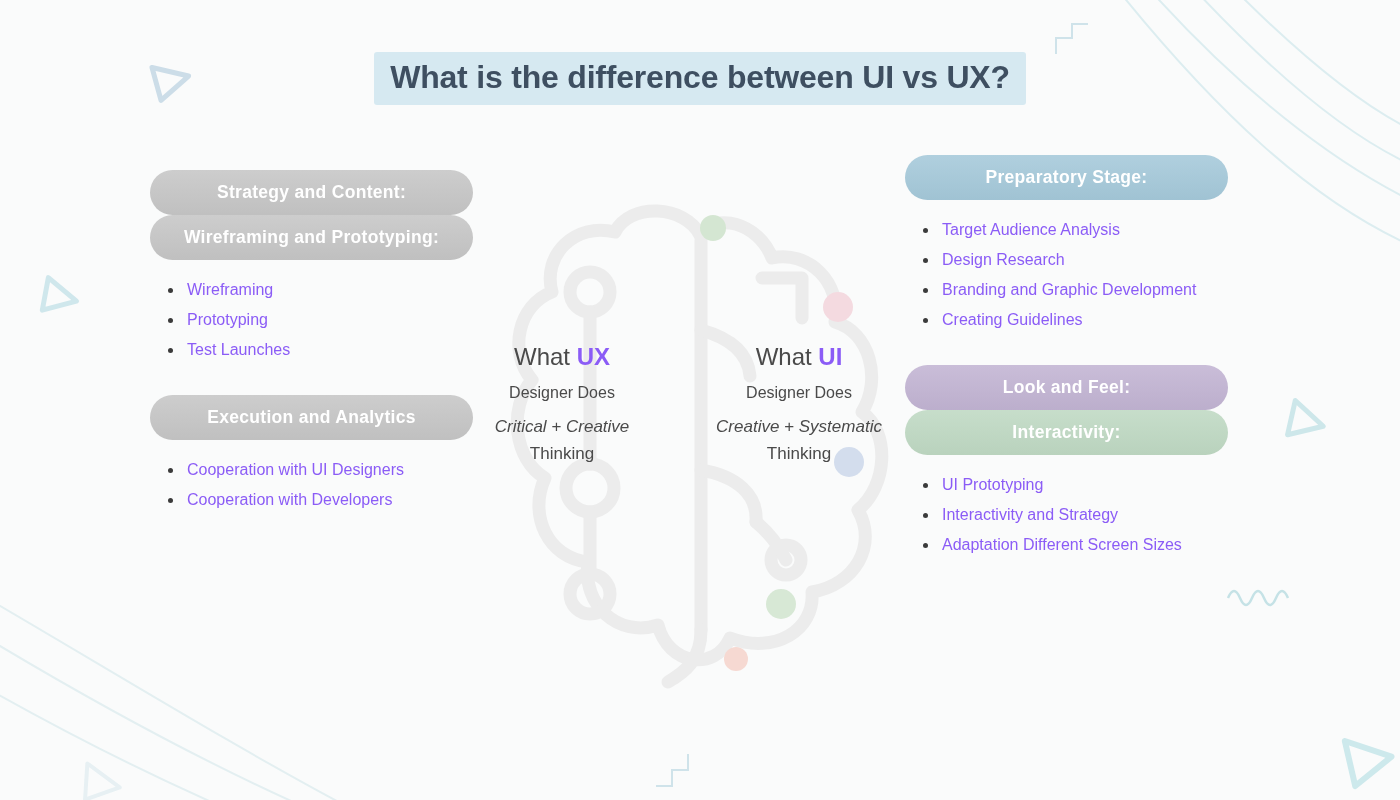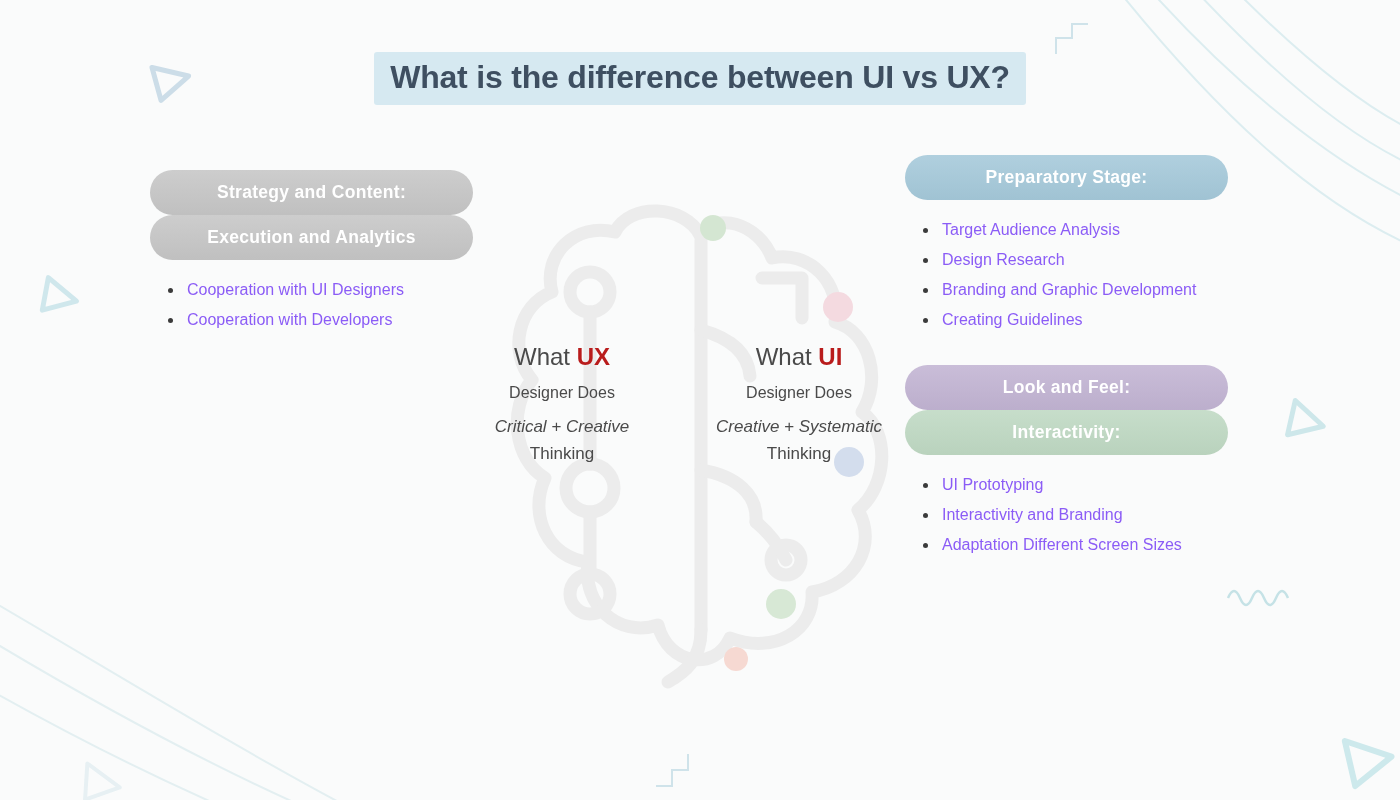--- a/index.html
+++ b/index.html
@@ -41,21 +41,21 @@
   .items li::before {
     content:""; position:absolute; left:2px; top:13px;
     width:5px; height:5px; border-radius:50%; background:#3b3b3b;
   }
 
   
   .caption { position:absolute; width:260px; text-align:center; color:#4a4a4a; }
   .caption-ux { left:432px; top:338px; }
   .caption-ui { left:669px; top:338px; }
   .caption .l1 { font-size:24px; line-height:37px; }
-  .caption .l1 b { font-weight:700; color:#b91c1c;margin-top:24px; }
+  .caption .l1 b { font-weight:700; color:#8b5cf6;margin-top:24px; }
   .caption .l2 { font-size:16px; line-height:35px; }
   .caption .l3 { font-size:17px; line-height:28px; font-style:italic; margin-top:3px; }
   .caption .l4 { font-size:17px; line-height:26px; }
 </style>
 </head>
 <body>
 
 <div class="page">
 
   <svg class="decor-layer" width="1400" height="800" viewBox="0 0 1400 800" aria-hidden="true">
@@ -131,20 +131,28 @@
   <div class="title-wrap">
     <h1 class="title" style="background-color: rgb(214, 233, 241);">What is the difference between UI vs UX?</h1>
   </div>
 
   <div class="col col-left">
 
     <div class="section">
       <div class="pill" style="background-color: rgb(198, 198, 198);">Strategy and Content:</div>
     </div>
 
+    <div class="section">
+      <div class="pill" style="background-color: rgb(198, 198, 198);">Wireframing and Prototyping:</div>
+      <ul class="items">
+        <li>Wireframing</li>
+        <li>Prototyping</li>
+        <li>Test Launches</li>
+      </ul>
+    </div>
 
     <div class="section">
       <div class="pill" style="background-color: rgb(198, 198, 198);">Execution and Analytics</div>
       <ul class="items">
         <li>Cooperation with UI Designers</li>
         <li>Cooperation with Developers</li>
       </ul>
     </div>
 
   </div>
@@ -162,21 +170,21 @@
     </div>
 
     <div class="section">
       <div class="pill" style="background-color: rgb(194, 180, 211);">Look and Feel:</div>
     </div>
 
     <div class="section">
       <div class="pill" style="background-color: rgb(191, 217, 195);">Interactivity:</div>
       <ul class="items">
         <li>UI Prototyping</li>
-        <li>Interactivity and Branding</li>
+        <li>Interactivity and Strategy</li>
         <li>Adaptation Different Screen Sizes</li>
       </ul>
     </div>
 
   </div>
 
   <div class="caption caption-ux">
     <div class="l1">
       <span>What</span>
       <b>UX</b>

